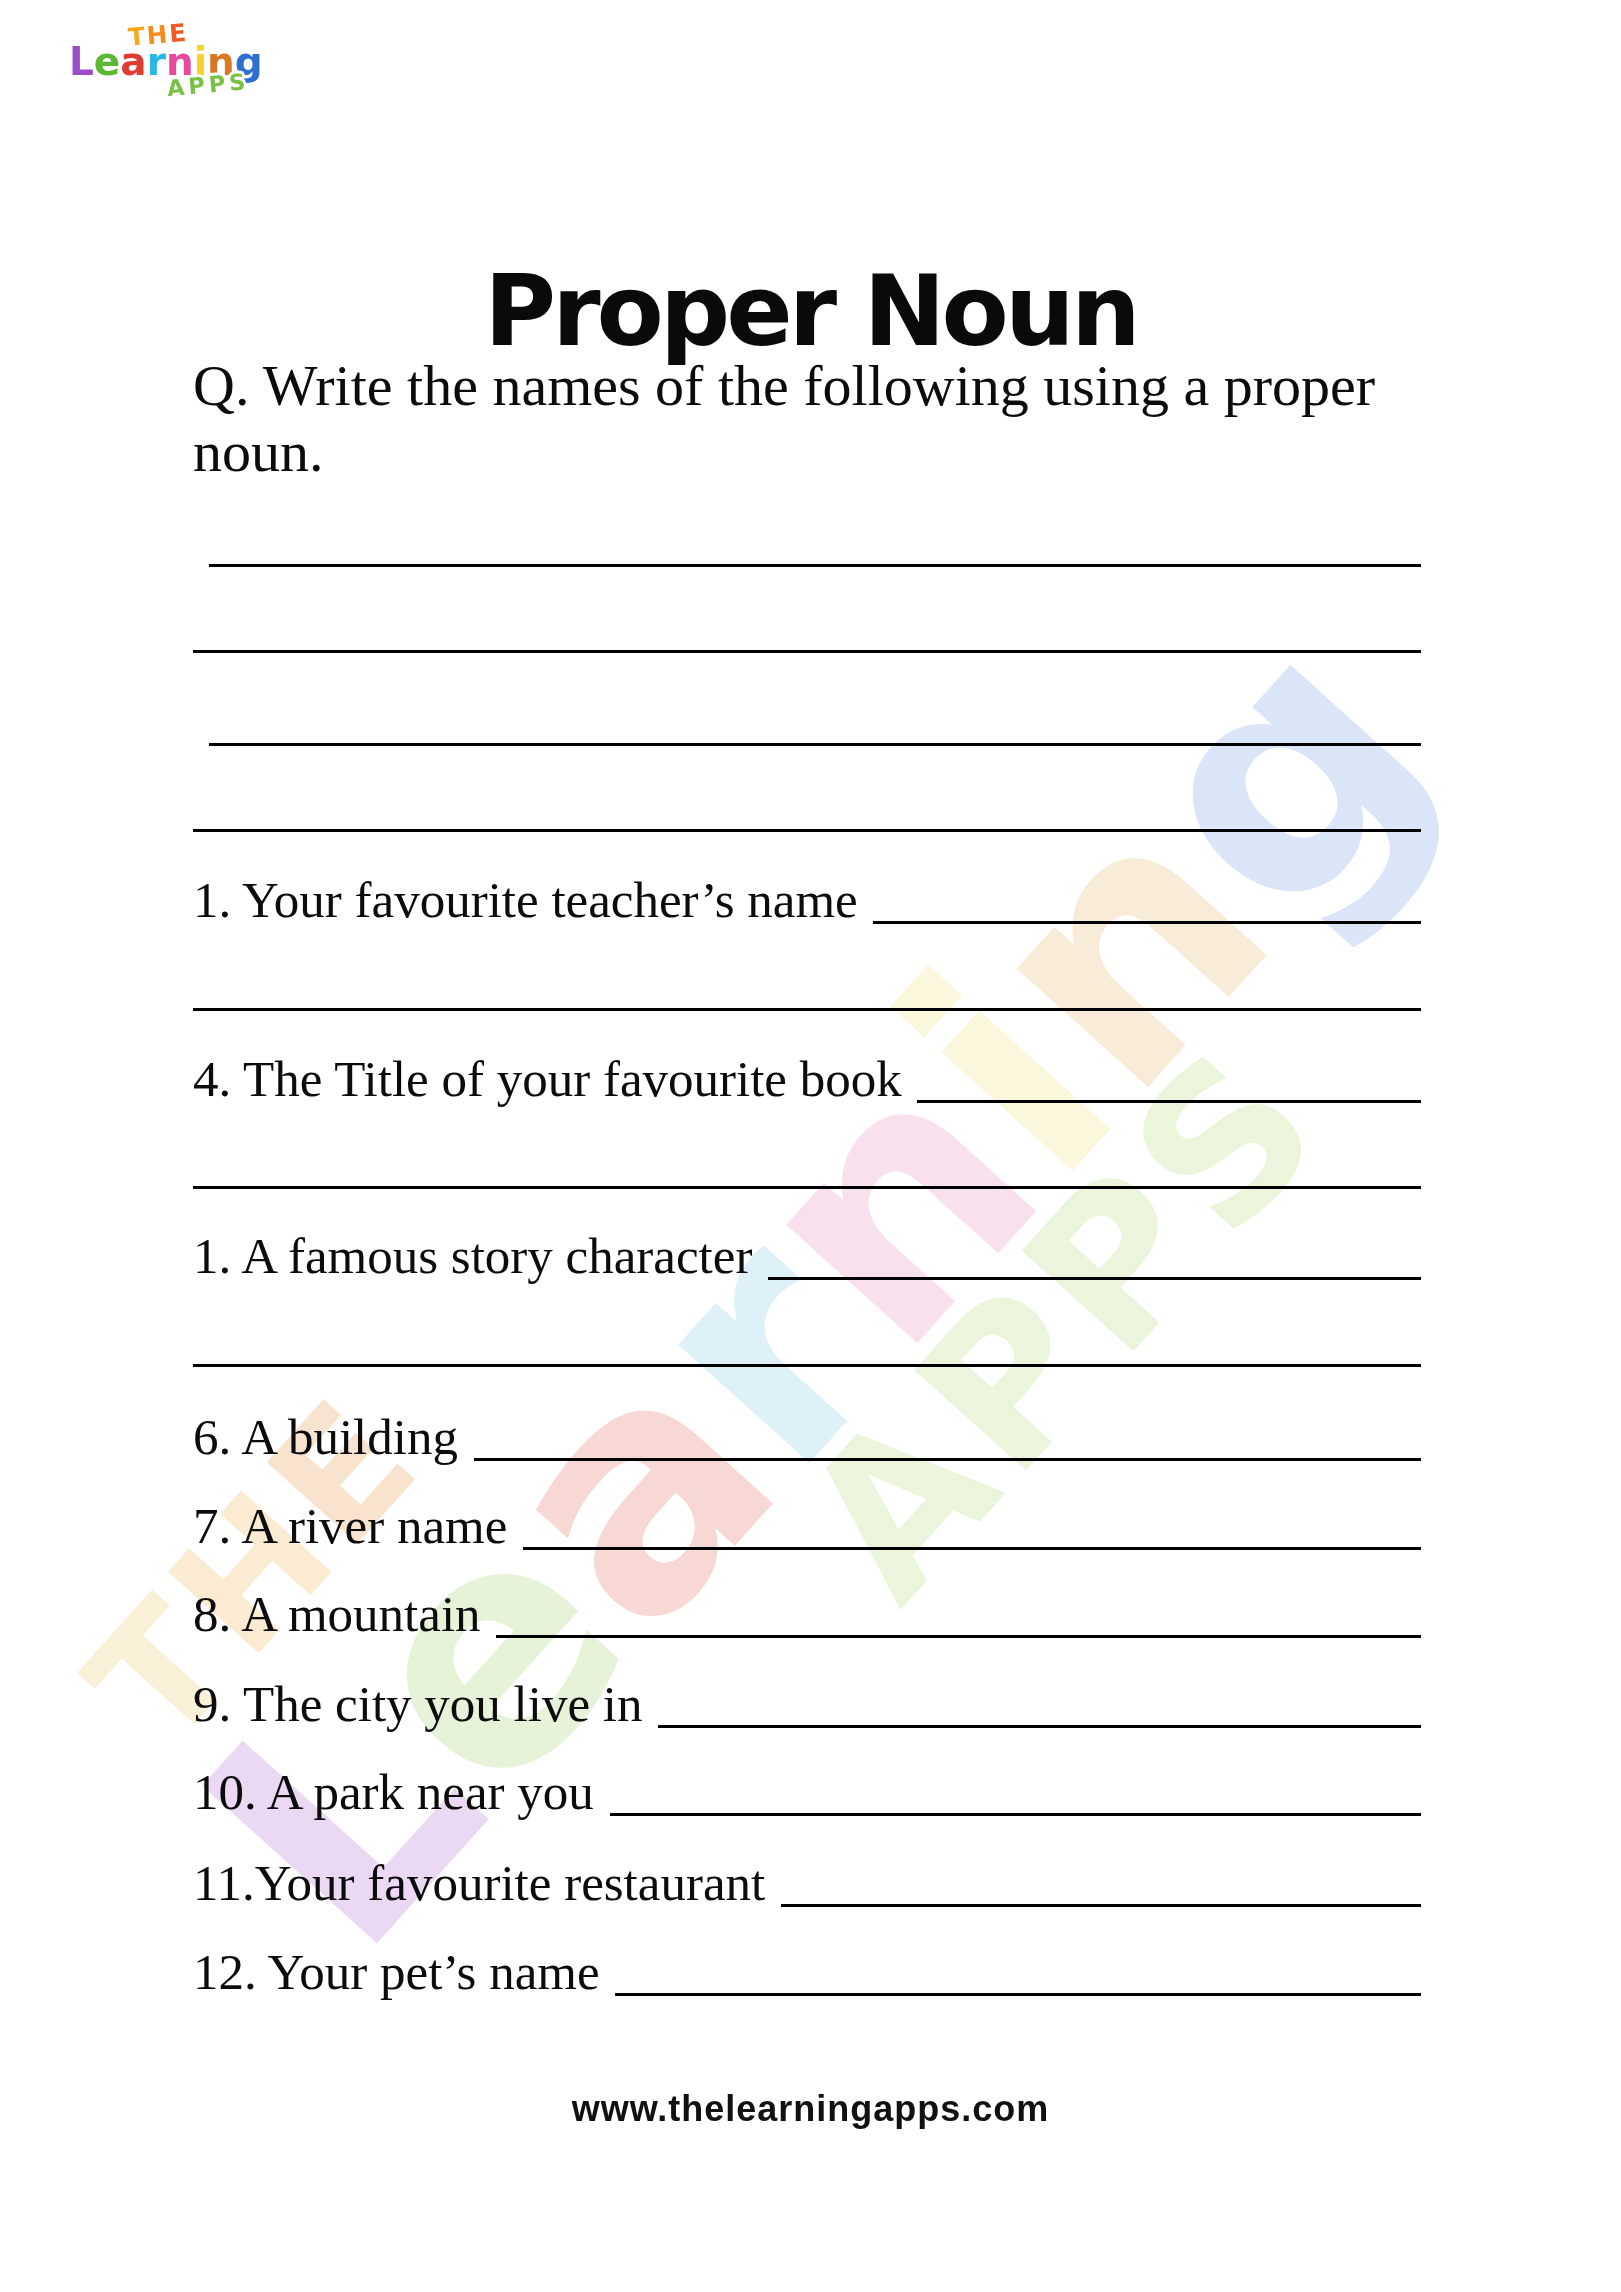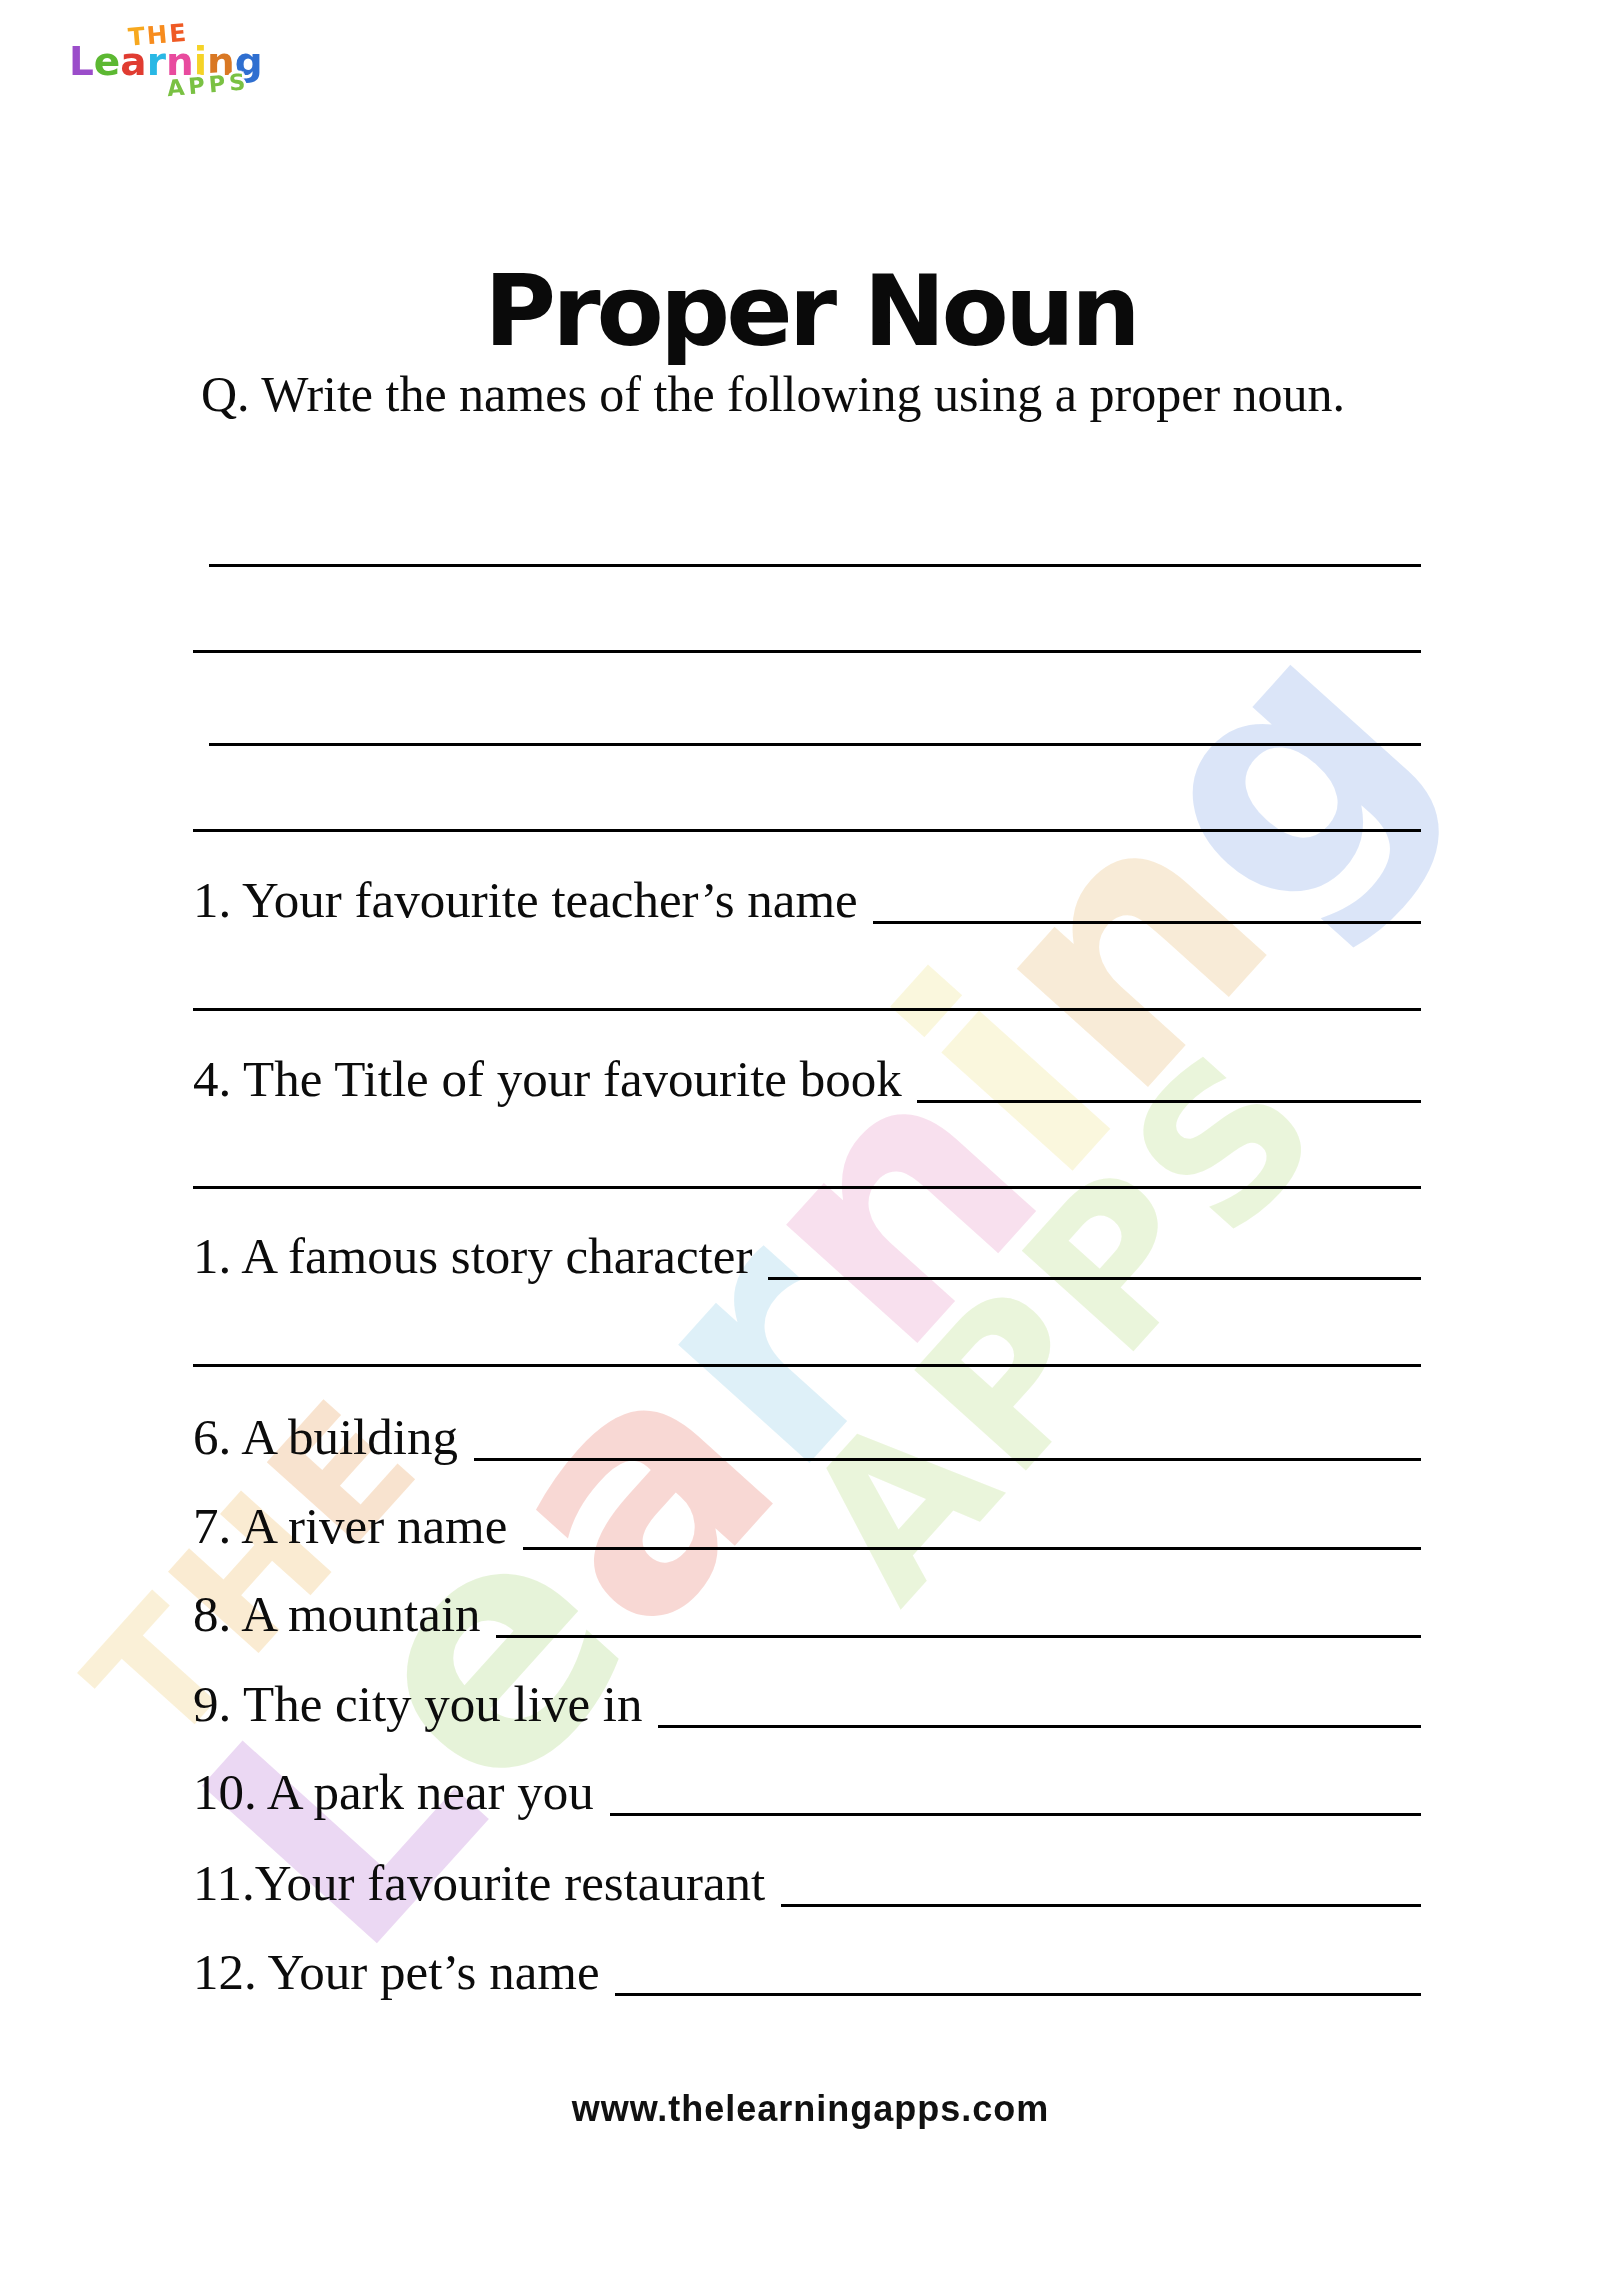--- a/index.html
+++ b/index.html
@@ -46,22 +46,22 @@
     font-weight:900;
     font-size:98px;
     letter-spacing:-3.9px;
     line-height:1.1;
     color:#0a0a0a;
     z-index:1;
   }
   
   .question{
     position:absolute;top:353px;left:193px;width:1186px;
-    font-size:50px;line-height:66px;
-    z-index:1;margin:8px;
+    font-size:58px;line-height:66px;
+    z-index:1;margin:0;
   }
   
   .row{
     position:absolute;left:193px;right:200px;height:65px;
     display:flex;align-items:flex-end;
     font-size:51px;line-height:65px;
     z-index:1;
   }
   .row .txt{white-space:nowrap;}
   .row .fill{

